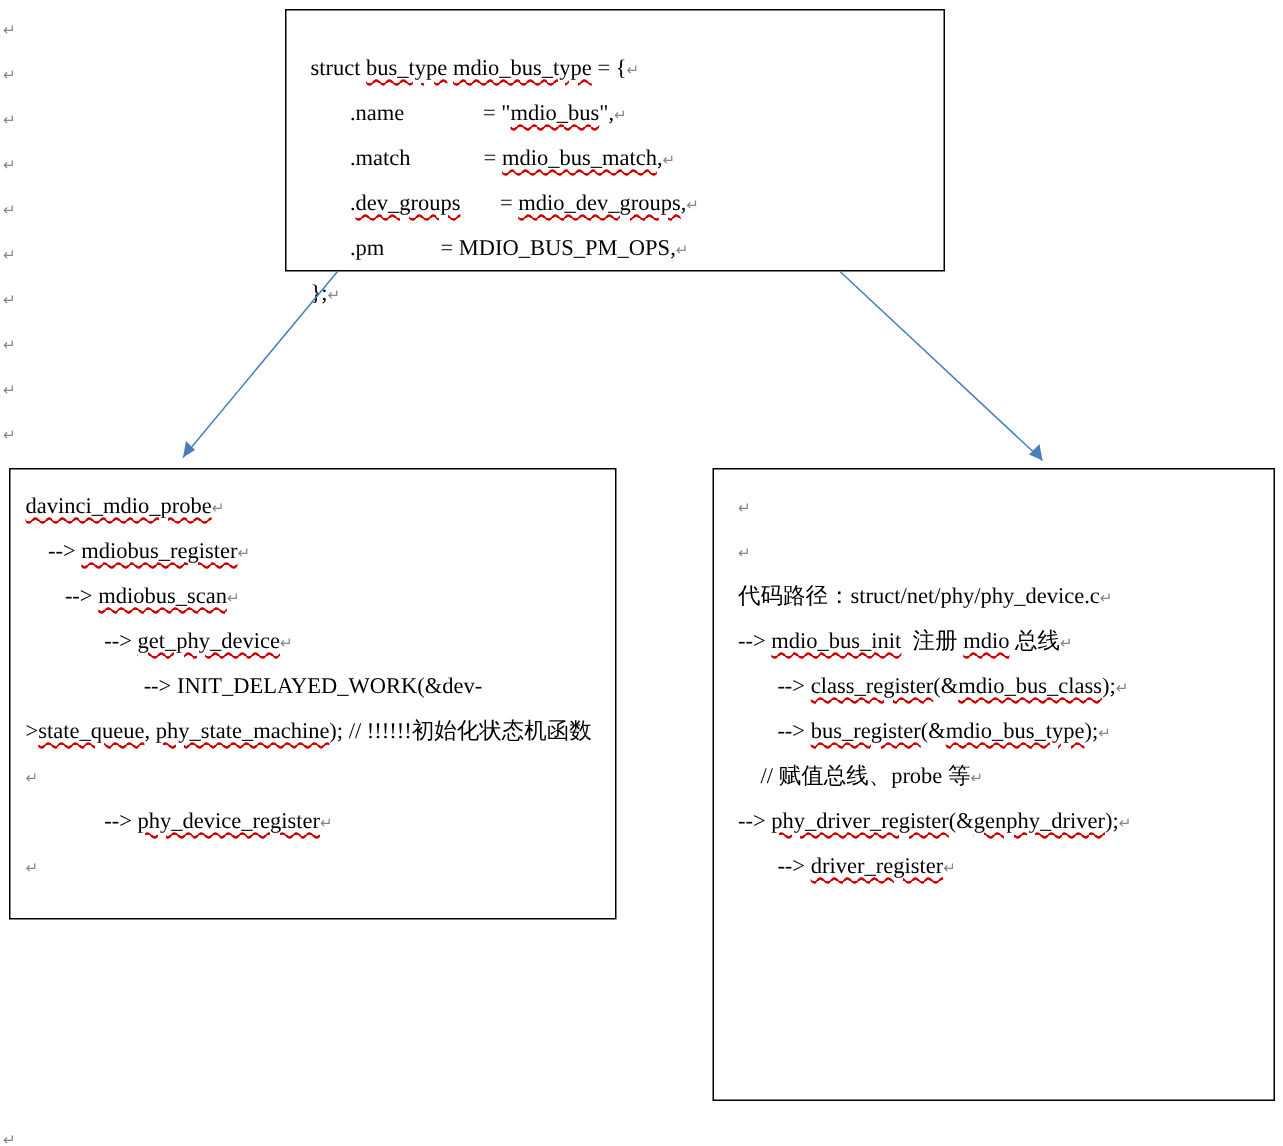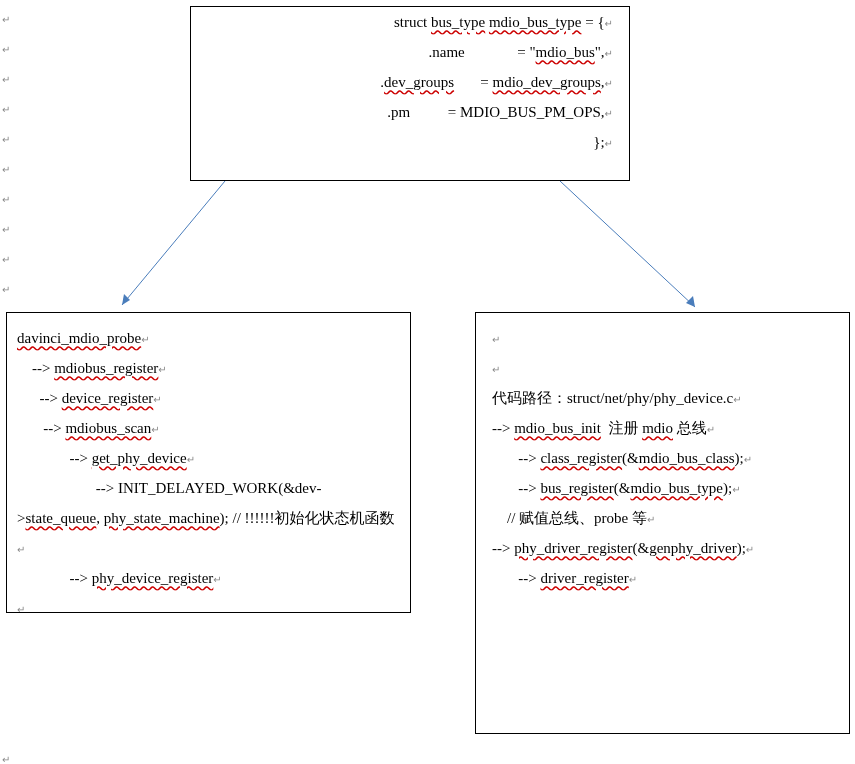--- a/index.html
+++ b/index.html
@@ -17,22 +17,21 @@
     position: absolute;
     border: 1px solid #000;
     background: #fff;
     box-sizing: border-box;
   }
   .top-box {
     left: 190px;
     top: 6px;
     width: 440px;
     height: 175px;
-    padding: 0 16px;
-    text-align: right;
+    padding: 24px 16px;
   }
   .left-box {
     left: 6px;
     top: 312px;
     width: 405px;
     height: 301px;
     padding: 10px 10px;
   }
   .right-box {
     left: 475px;
@@ -92,38 +91,38 @@
 <div class="para-mark pm-left" style="top:164px">↵</div>
 <div class="para-mark pm-left" style="top:194px">↵</div>
 <div class="para-mark pm-left" style="top:224px">↵</div>
 <div class="para-mark pm-left" style="top:254px">↵</div>
 <div class="para-mark pm-left" style="top:284px">↵</div>
 <div class="para-mark pm-left" style="top:754px">↵</div>
 
 <div class="box top-box">
   <div class="line"><span>struct </span><span class="wavy">bus_type</span><span> </span><span class="wavy">mdio_bus_type</span><span> = {</span><span class="end-para">↵</span></div>
   <div class="line"><span>       .name              = "</span><span class="wavy">mdio_bus</span><span>",</span><span class="end-para">↵</span></div>
+  <div class="line"><span>       .match             = </span><span class="wavy">mdio_bus_match</span><span>,</span><span class="end-para">↵</span></div>
   <div class="line"><span>       .</span><span class="wavy">dev_groups</span><span>       = </span><span class="wavy">mdio_dev_groups</span><span>,</span><span class="end-para">↵</span></div>
   <div class="line"><span>       .pm          = MDIO_BUS_PM_OPS,</span><span class="end-para">↵</span></div>
   <div class="line"><span>};</span><span class="end-para">↵</span></div>
 </div>
 
 <svg class="arrow" style="left:0;top:0" width="855" height="764">
   <line x1="225" y1="181" x2="122" y2="305"></line>
   <polygon points="122,305 130,300 124,294"></polygon>
 </svg>
 <svg class="arrow" style="left:0;top:0" width="855" height="764">
   <line x1="560" y1="181" x2="695" y2="307"></line>
   <polygon points="695,307 693,296 686,303"></polygon>
 </svg>
 
 <div class="box left-box">
   <div class="lline"><span class="wavy">davinci_mdio_probe</span><span class="end-para">↵</span></div>
   <div class="lline"><span>    --&gt; </span><span class="wavy">mdiobus_register</span><span class="end-para">↵</span></div>
-  <div class="lline"><span>      --&gt; </span><span class="wavy">device_register</span><span class="end-para">↵</span></div>
   <div class="lline"><span>       --&gt; </span><span class="wavy">mdiobus_scan</span><span class="end-para">↵</span></div>
   <div class="lline"><span>              --&gt; </span><span class="wavy">get_phy_device</span><span class="end-para">↵</span></div>
   <div class="lline"><span>                     --&gt; INIT_DELAYED_WORK(&amp;dev-&gt;</span><span class="wavy">state_queue</span><span>, </span><span class="wavy">phy_state_machine</span><span>); // !!!!!!初始化状态机函数</span><span class="end-para">↵</span></div>
   <div class="lline"><span>              --&gt; </span><span class="wavy">phy_device_register</span><span class="end-para">↵</span></div>
   <div class="lline"><span class="end-para">↵</span></div>
 </div>
 
 <div class="box right-box">
   <div class="rline"><span class="end-para">↵</span></div>
   <div class="rline"><span class="end-para">↵</span></div>

